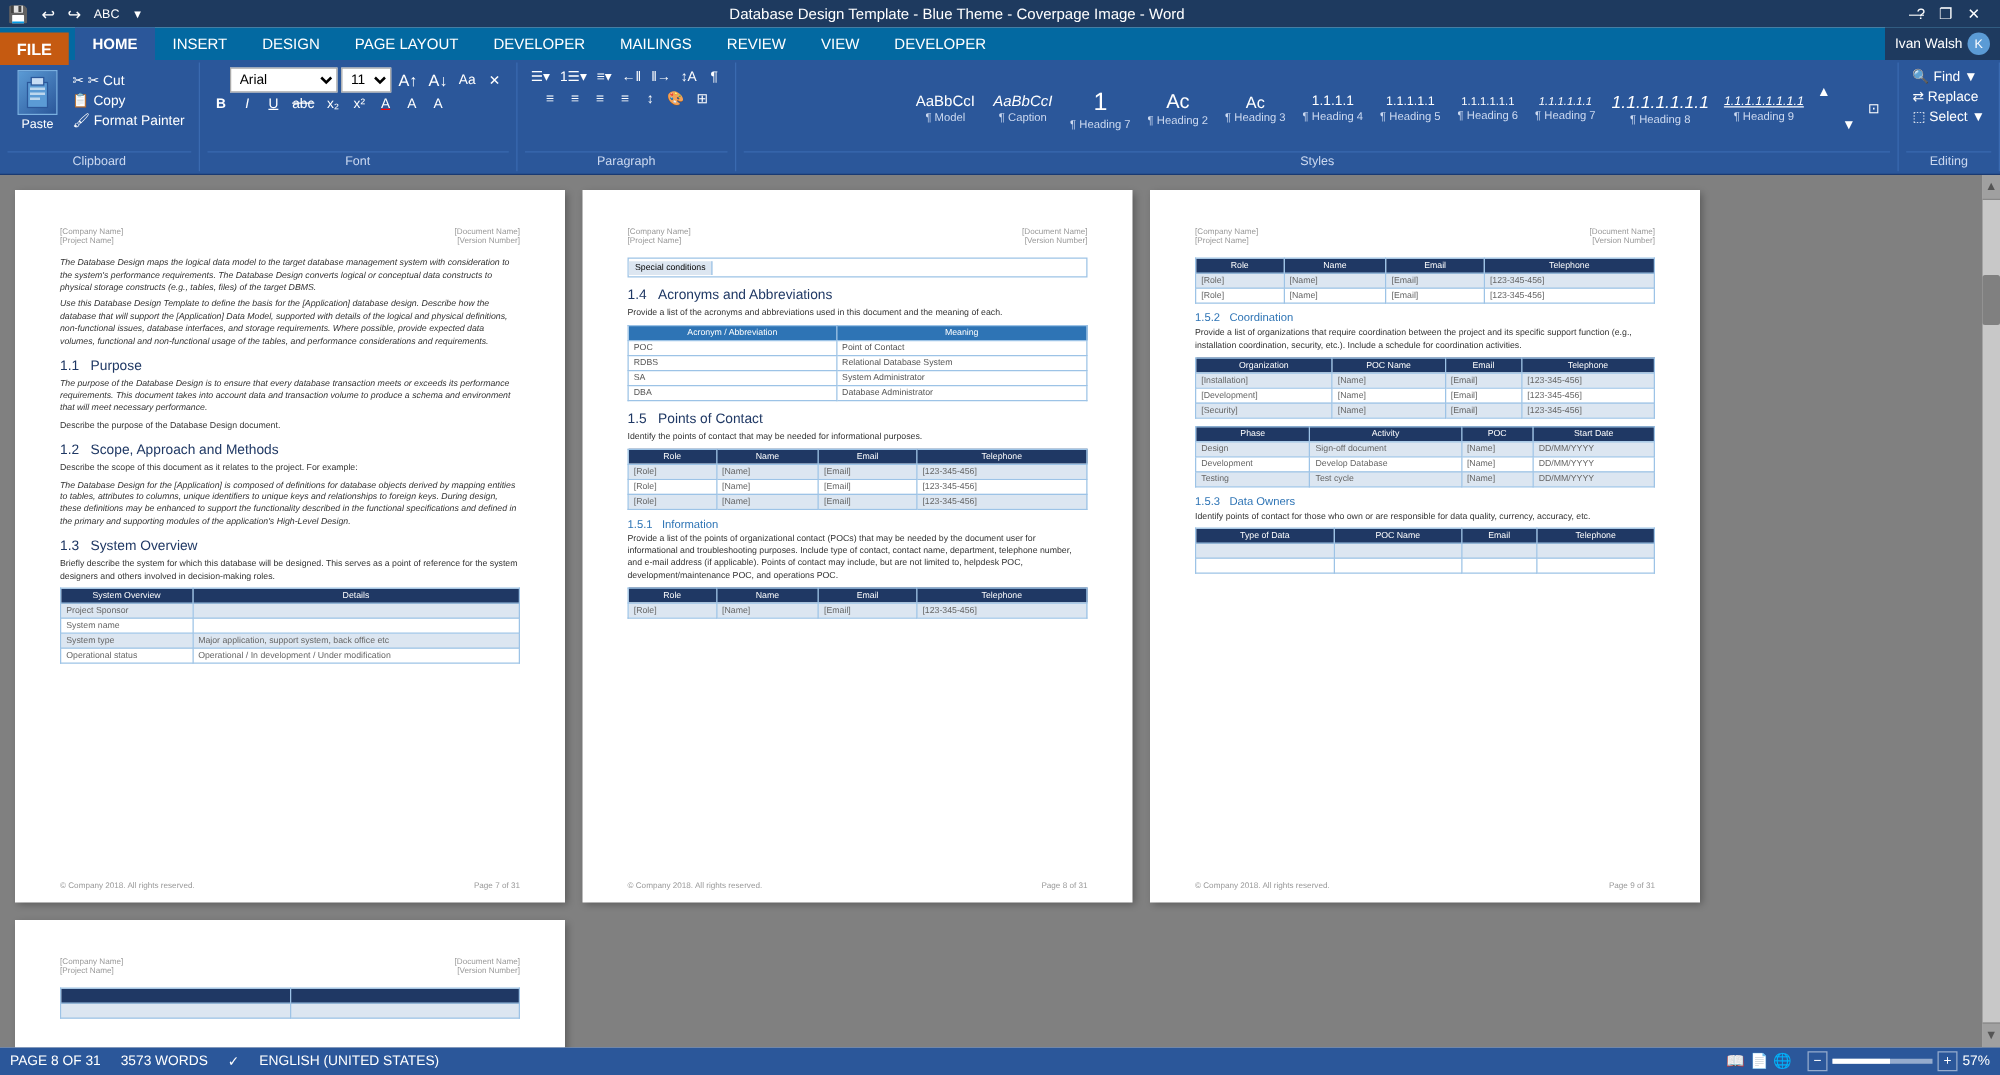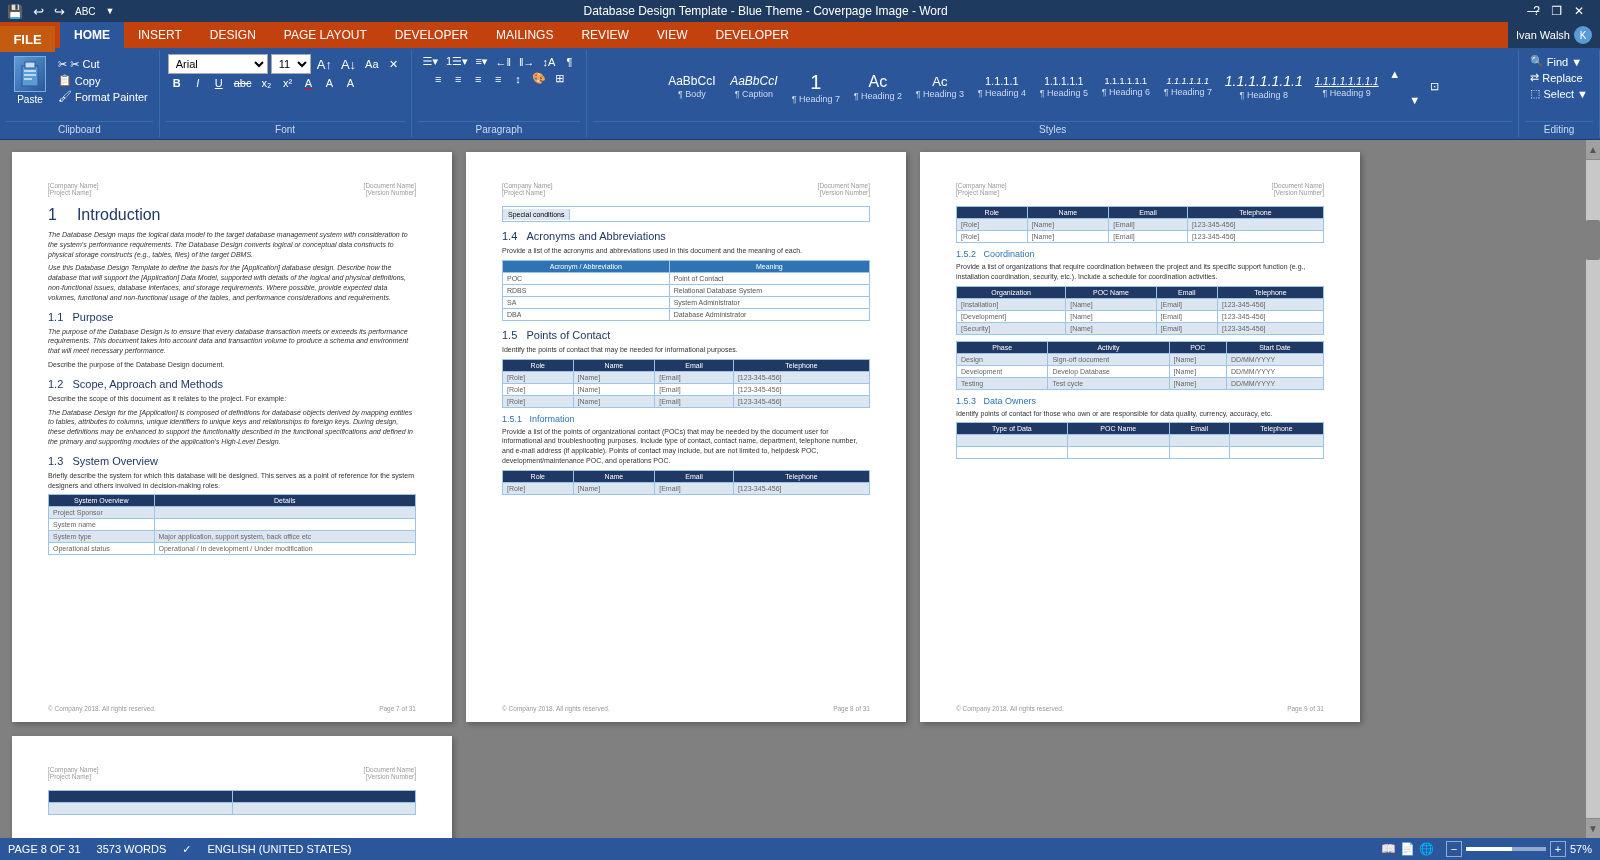--- a/index.html
+++ b/index.html
@@ -15,21 +15,21 @@
       justify-content: space-between;
       padding: 0 8px;
       font-size: 12px;
     }
     #title-bar .title { flex: 1; text-align: center; }
     #ribbon-tabs {
       display: flex;
       height: 26px;
       align-items: flex-end;
       padding-left: 60px;
-      background: #c2410c;
+      background: #0369a1;
     }
     .ribbon-tab {
       padding: 4px 14px;
       font-size: 12px;
       cursor: pointer;
       color: white;
       height: 100%;
       display: flex;
       align-items: center;
     }
@@ -127,21 +127,22 @@
       align-items: center;
       gap: 3px;
     }
     .font-select {
       background: white;
       color: black;
       border: 1px solid #aaa;
       font-size: 11px;
       padding: 1px 3px;
       height: 20px;
-      width: 100px;
+      width: 86px;
+      margin-left: 16px;
     }
     .font-size-select {
       background: white;
       color: black;
       border: 1px solid #aaa;
       font-size: 11px;
       padding: 1px 3px;
       height: 20px;
       width: 40px;
     }
@@ -166,20 +167,21 @@
     }
     .para-row {
       display: flex;
       align-items: center;
       gap: 2px;
     }
 
     
     .styles-group {
       flex: 1;
+      align-items: flex-end;
     }
     .styles-group .ribbon-group-content {
       flex-wrap: nowrap;
       align-items: center;
       overflow: hidden;
       gap: 4px;
       padding: 4px;
     }
     .style-item {
       display: flex;
@@ -577,21 +579,21 @@
       </div>
     </div>
     <div class="ribbon-group-label">Paragraph</div>
   </div>
 
   <div class="ribbon-group styles-group">
     <div class="ribbon-group-content">
       <div style="display:flex;align-items:center;gap:2px;flex-wrap:nowrap;overflow:hidden;">
         <div class="style-item">
           <span class="style-preview" style="font-size:12px;color:white;">AaBbCcI</span>
-          <span class="style-label">¶ Body</span>
+          <span class="style-label">¶ Model</span>
         </div>
         <div class="style-item">
           <span class="style-preview" style="font-size:12px;font-style:italic;color:white;">AaBbCcI</span>
           <span class="style-label">¶ Caption</span>
         </div>
         <div class="style-item">
           <span class="style-preview" style="font-size:20px;color:white;">1</span>
           <span class="style-label">¶ Heading 7</span>
         </div>
         <div class="style-item">
@@ -655,23 +657,20 @@
 
 <div id="doc-area">
   <div id="doc-pages">
 
     <div class="doc-page">
       <div class="page-header">
         <div>[Company Name]<br>[Project Name]</div>
         <div style="text-align:right;">[Document Name]<br>[Version Number]</div>
       </div>
 
-      <div>
-        <span class="doc-h1" style="display:inline-block;"><span style="margin-right:20px;">1</span>Introduction</span>
-      </div>
 
       <p class="doc-italic">The Database Design maps the logical data model to the target database management system with consideration to the system's performance requirements. The Database Design converts logical or conceptual data constructs to physical storage constructs (e.g., tables, files) of the target DBMS.</p>
 
       <p class="doc-italic">Use this Database Design Template to define the basis for the [Application] database design. Describe how the database that will support the [Application] Data Model, supported with details of the logical and physical definitions, non-functional issues, database interfaces, and storage requirements. Where possible, provide expected data volumes, functional and non-functional usage of the tables, and performance considerations and requirements.</p>
 
       <div class="doc-h2">1.1&nbsp;&nbsp;&nbsp;Purpose</div>
       <p class="doc-italic">The purpose of the Database Design is to ensure that every database transaction meets or exceeds its performance requirements. This document takes into account data and transaction volume to produce a schema and environment that will meet necessary performance.</p>
       <p class="doc-body">Describe the purpose of the Database Design document.</p>
 
       <div class="doc-h2">1.2&nbsp;&nbsp;&nbsp;Scope, Approach and Methods</div>

